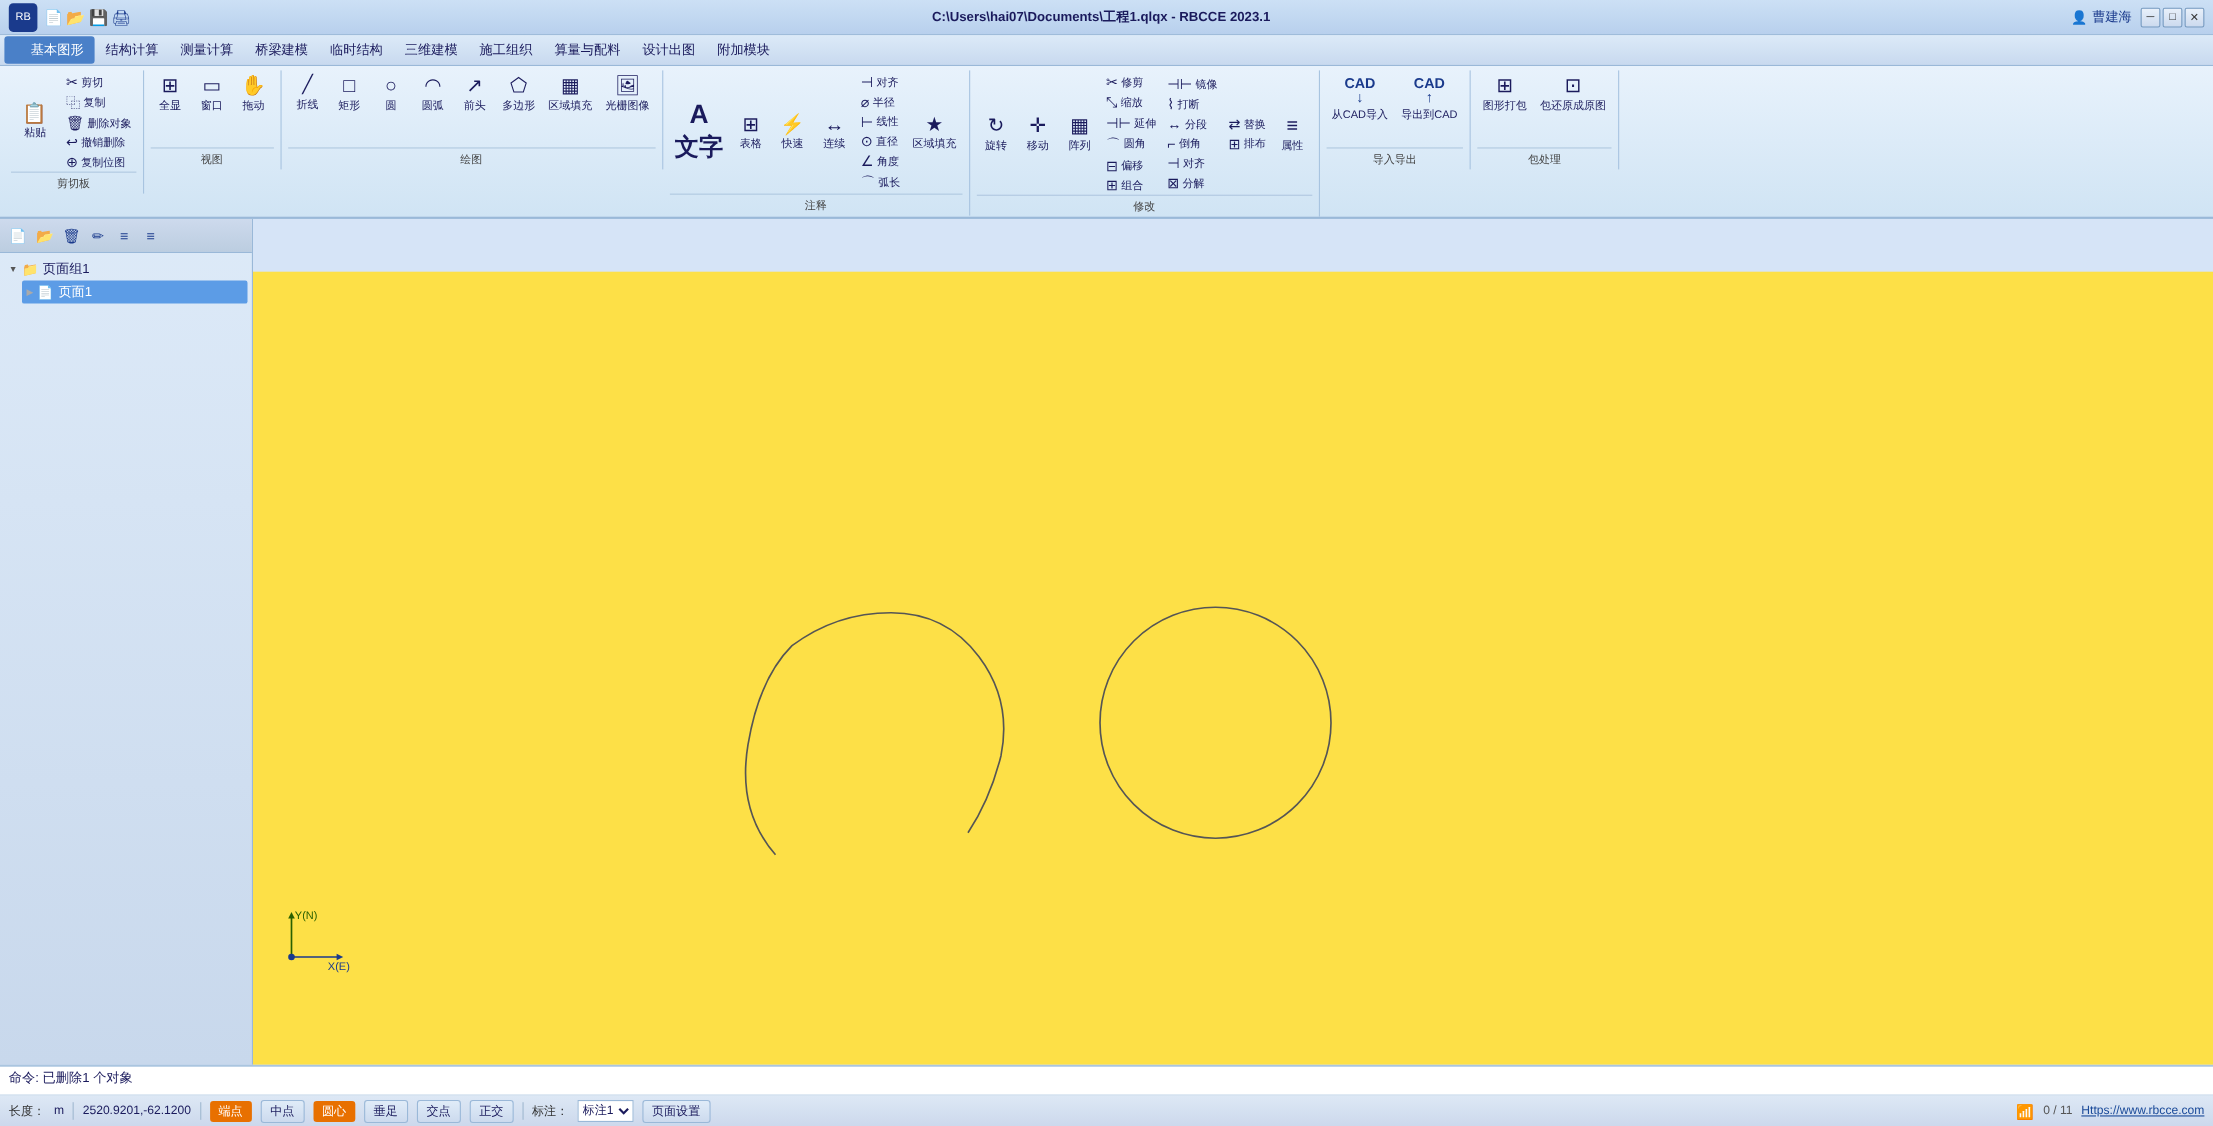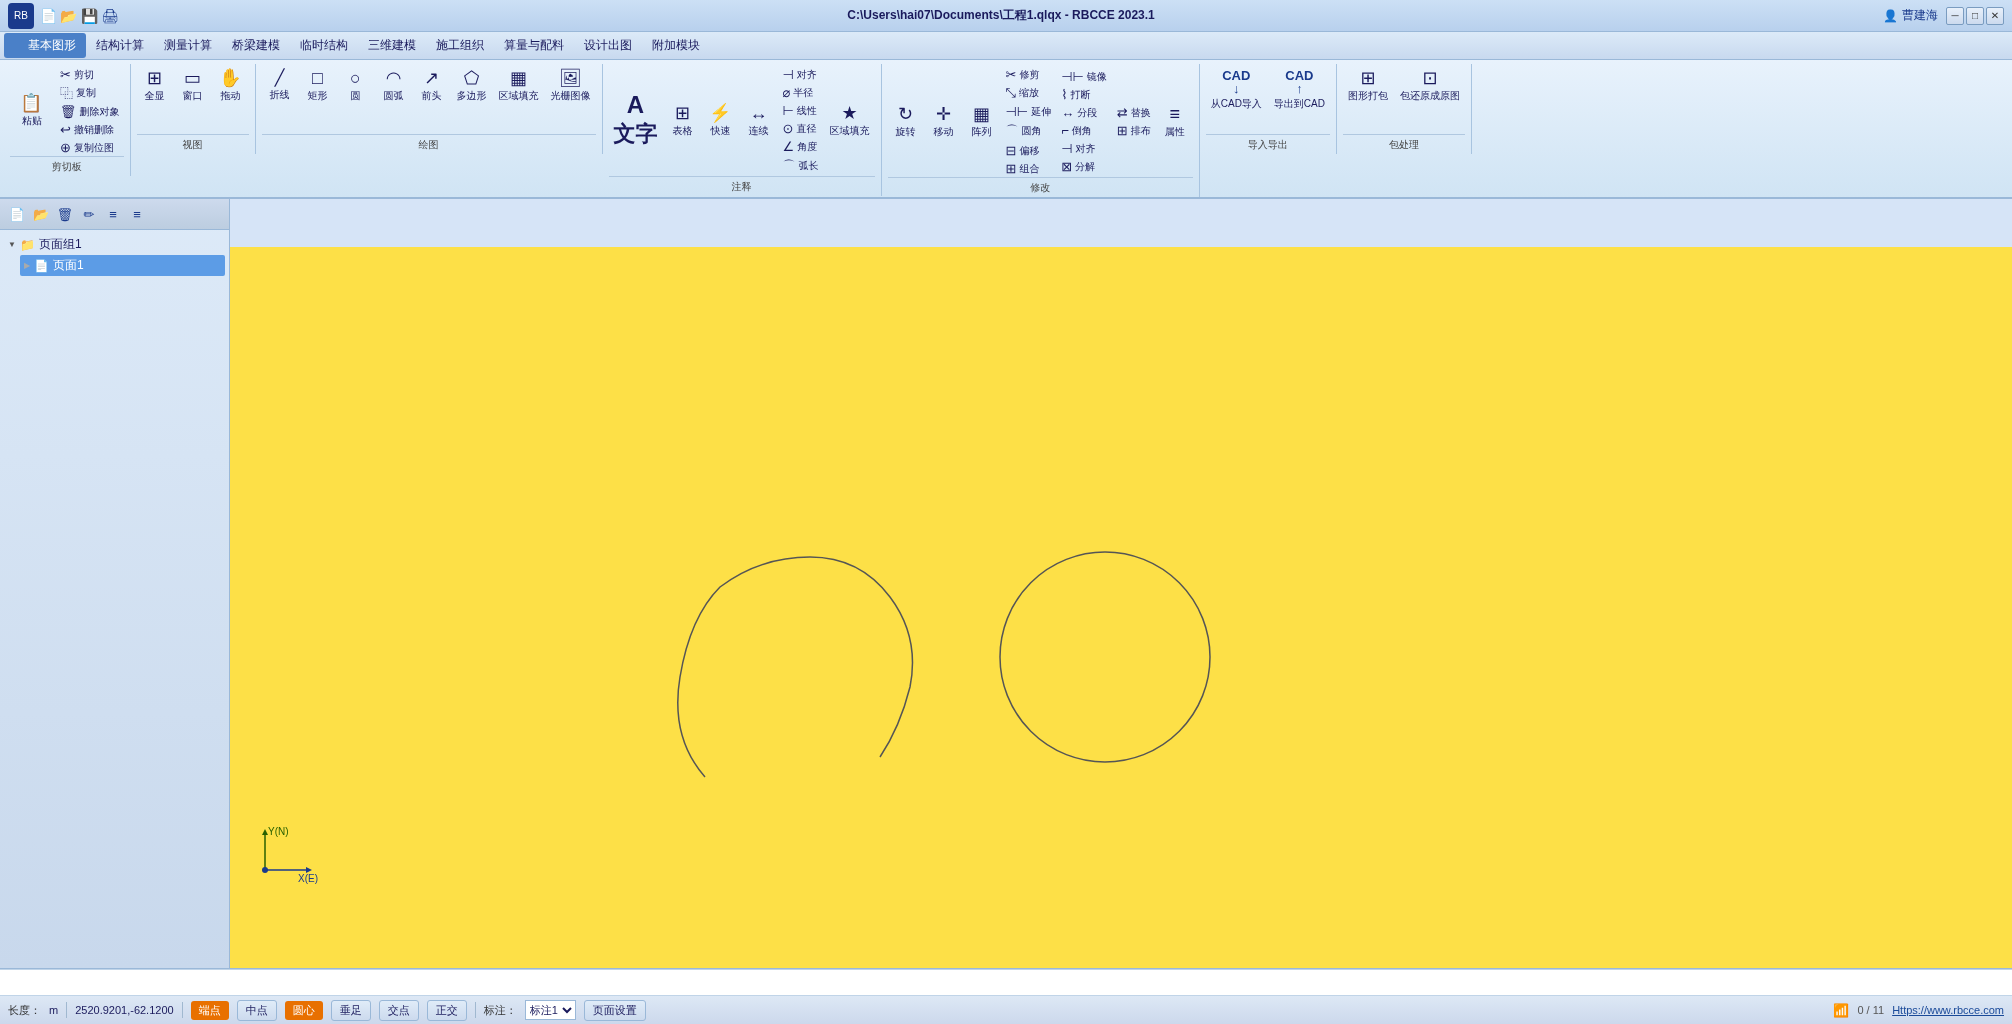--- a/index.html
+++ b/index.html
@@ -540,20 +540,21 @@
         <text x="18" y="10" font-size="10" fill="#2a6000" font-family="Arial">Y(N)</text>
         <text x="48" y="57" font-size="10" fill="#1a3a8c" font-family="Arial">X(E)</text>
       </svg>
     </div>
   </div>
 
 </div>
 
 <div id="statusbar">
   <div id="cmd-area">
+    <div style="font-size:12px;color:#1a1a5c;">命令: 已删除1 个对象</div>
   </div>
   <div id="bottom-bar">
     <span class="status-label">长度：</span>
     <span class="status-value">m</span>
     <div class="sep"></div>
     <span class="status-value">2520.9201,-62.1200</span>
     <div class="sep"></div>
 
     <button class="snap-btn">端点</button>
     <button class="snap-btn inactive">中点</button>

